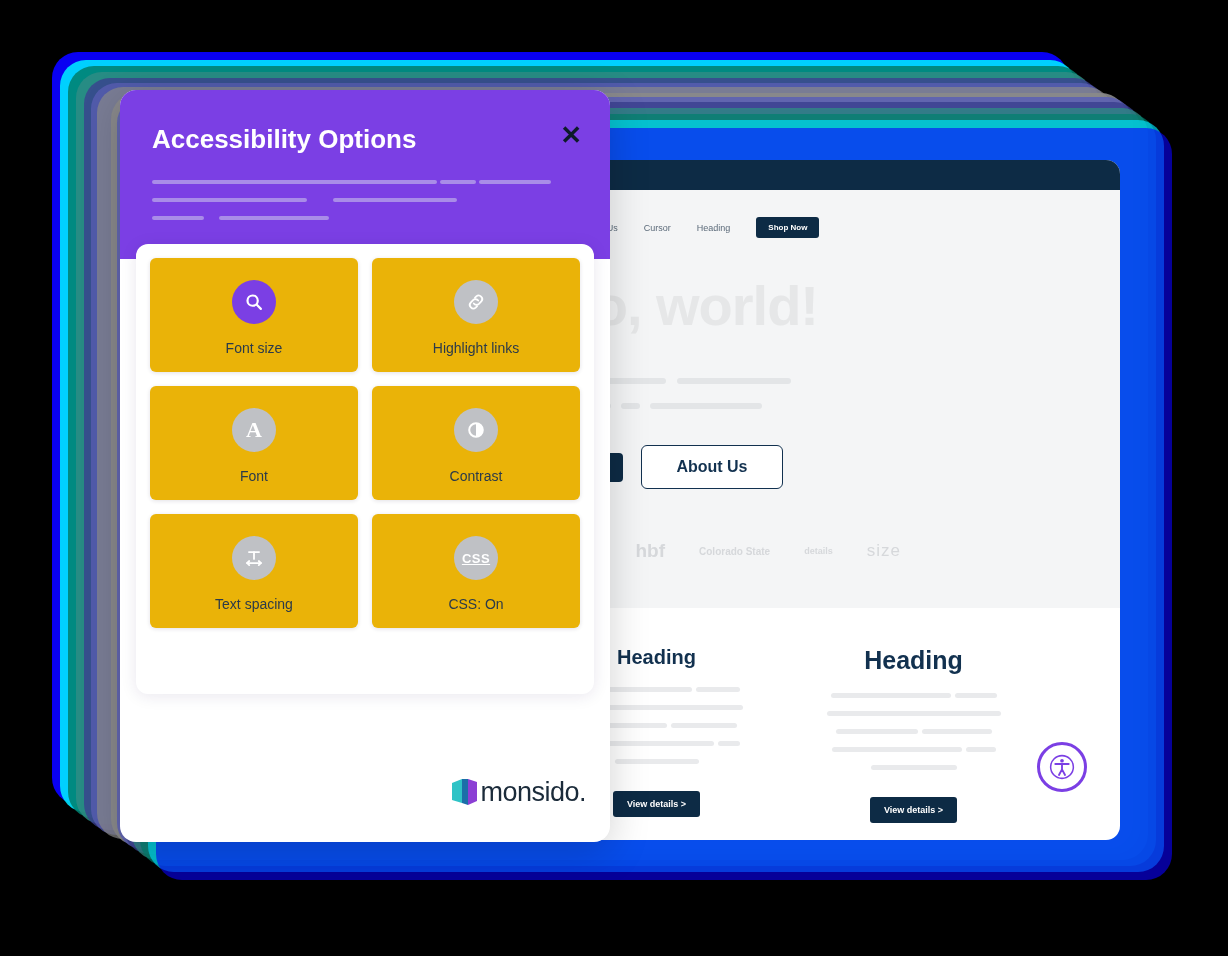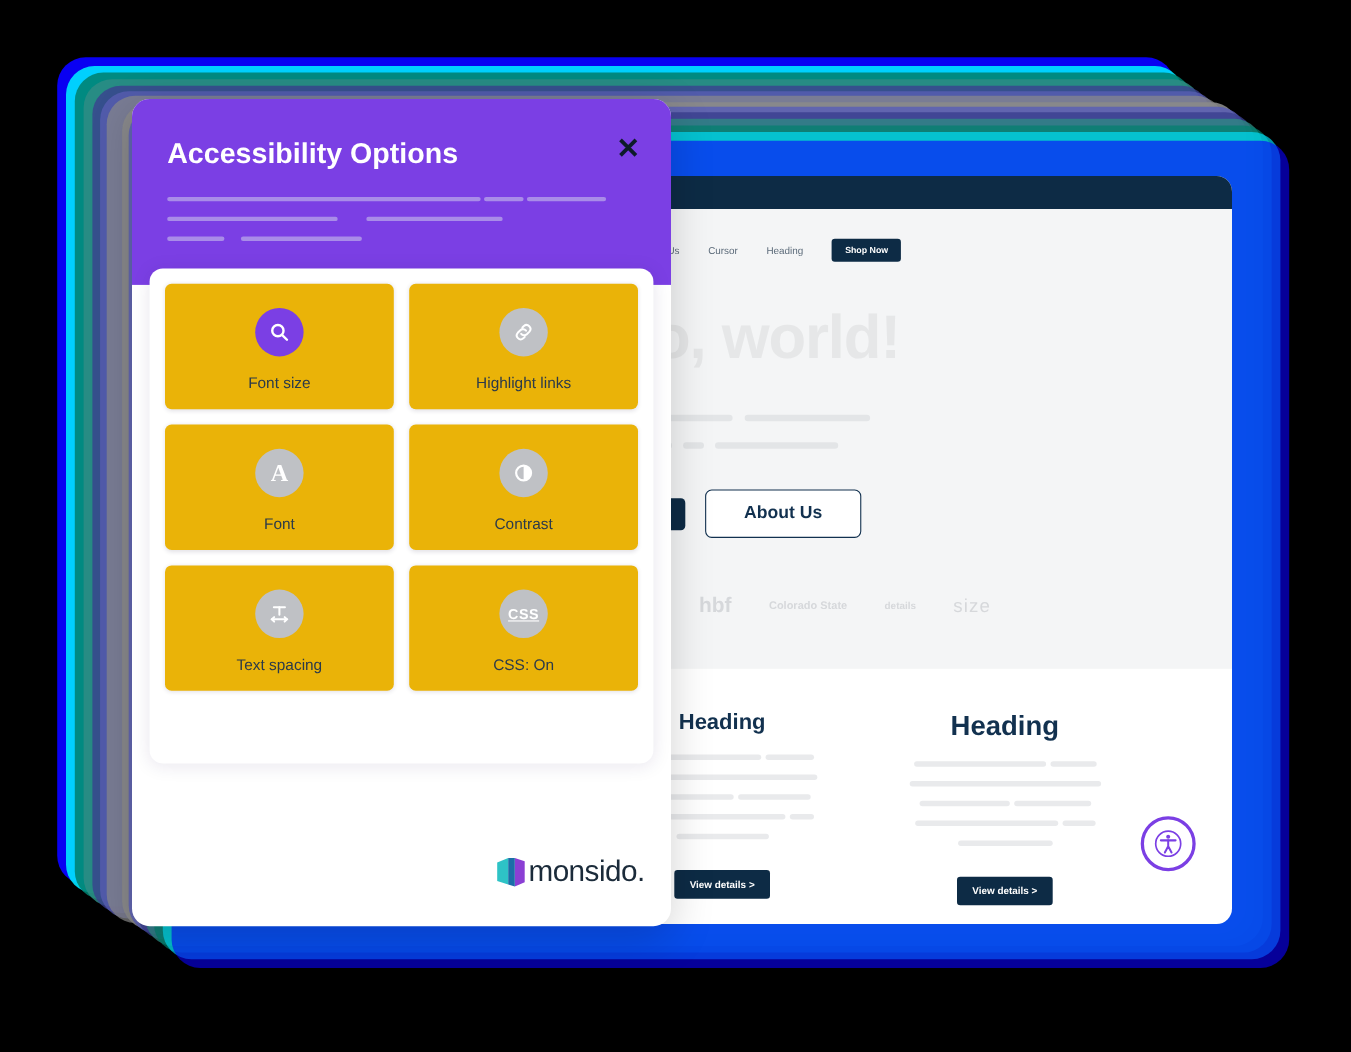--- a/index.html
+++ b/index.html
@@ -56,21 +56,21 @@
               background:#fff;border-radius:12px;padding:14px;
               box-shadow:0 2px 16px rgba(40,20,90,.10);}
   .grid{display:grid;grid-template-columns:1fr 1fr;gap:14px;}
   .opt{background:#eab308;border-radius:6px;padding:22px 0 16px 0;text-align:center;
        box-shadow:0 1px 4px rgba(30,25,60,.13);}
   .opt-ic{width:44px;height:44px;border-radius:50%;background:#bfc1c5;
           margin:0 auto 16px auto;display:flex;align-items:center;justify-content:center;color:#fff;}
   .opt-ic.on{background:#7b3fe4;}
   .opt-lb{font-size:14px;color:#2b3a4a;}
   .opt.empty{background:transparent;box-shadow:none;}
-  .modal-foot{position:absolute;right:24px;bottom:34px;display:flex;align-items:center;gap:1px;}
+  .modal-foot{position:absolute;right:24px;bottom:34px;display:flex;gap:1px;}
   .mono-word{font-size:27px;color:#1b2b3a;letter-spacing:-.5px;}
 </style>
 </head>
 <body>
 
 <div class="stage">
 
   <div id="glitch-stack">
       <div class="glitch" style="background: rgb(10, 0, 255); left: 52px; top: 52px; width: 1016px; height: 752px; opacity: 0.95;"></div>
       <div class="glitch" style="background: rgb(0, 229, 255); left: 60px; top: 60px; width: 1016px; height: 752px; opacity: 0.91;"></div>

